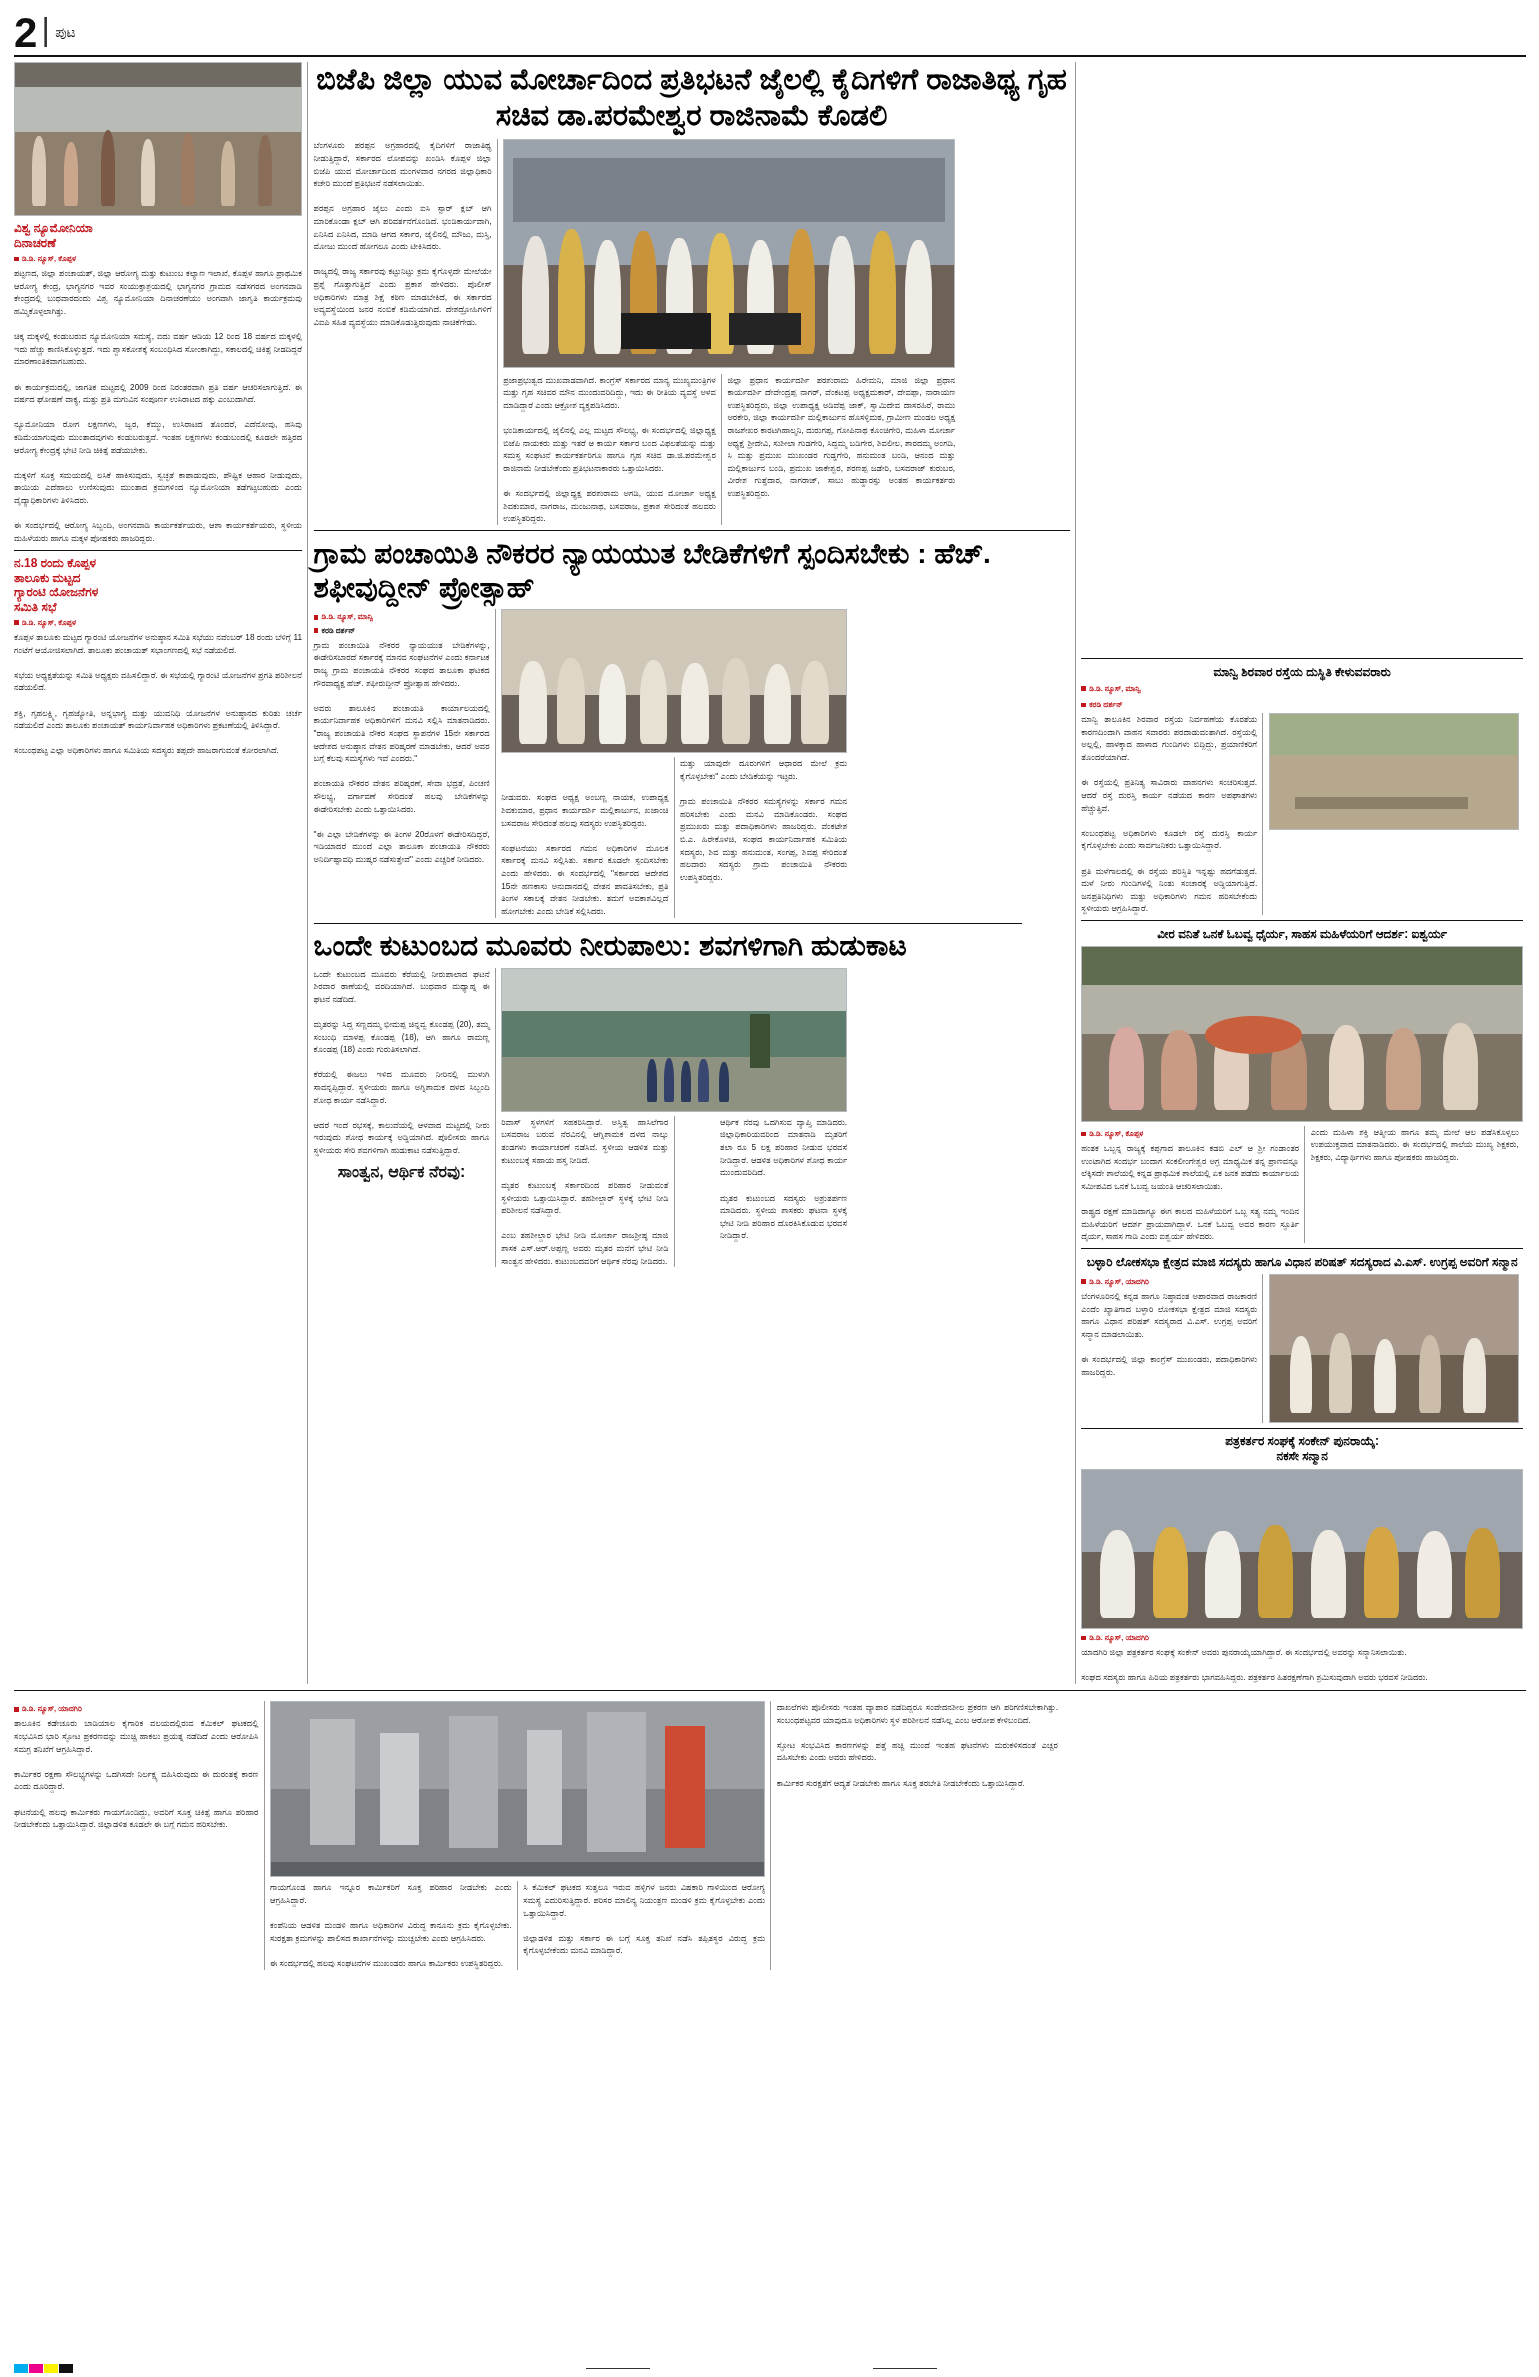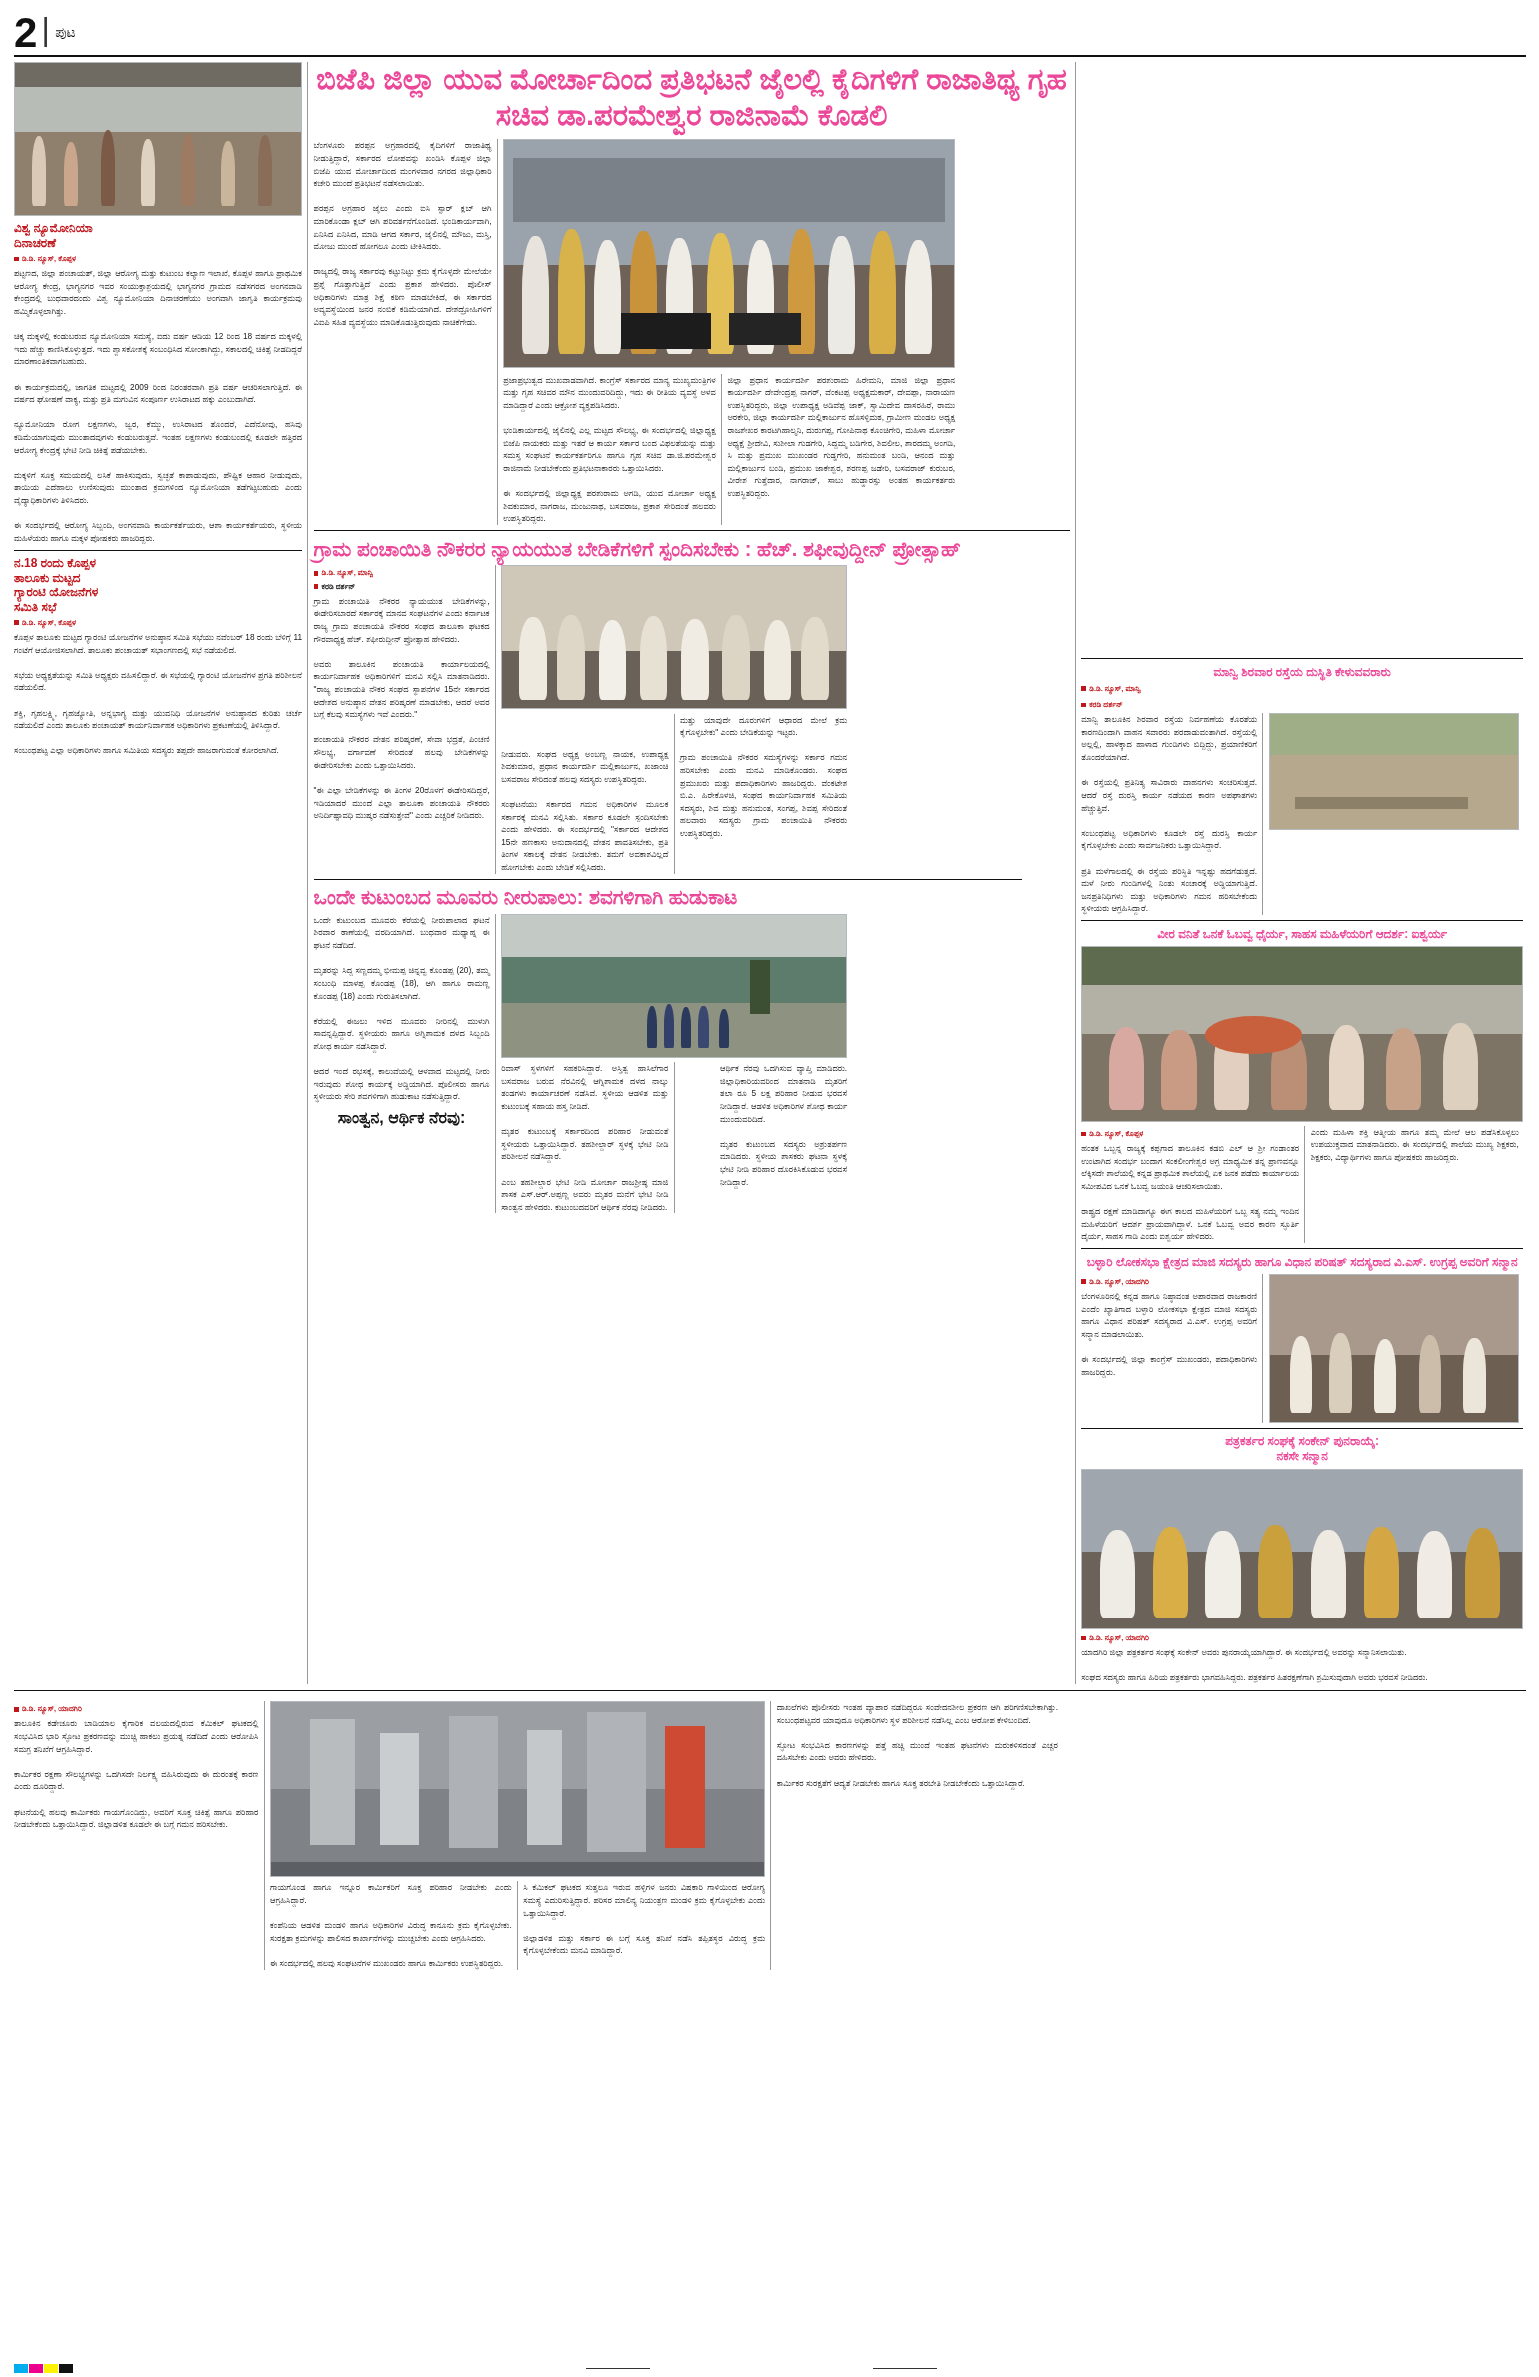--- a/index.html
+++ b/index.html
@@ -82,26 +82,26 @@
   .mast-handle { font-size: 13.3px; font-weight: bold; margin-top: 3.2px; }
 
   
   .cols { display: flex; }
   .rule-v { width: 0; border-left: 0.5px solid #999; margin: 0 5.3px; }
   .hr { border-top: 1.1px solid #111; margin: 5.3px 0; }
 
   .headline {
     font-weight: bold;
     line-height: 1.22;
-    color: #ec4899;
+    color: #000000;
     text-align: center;
   }
   .headline.red { color: #c0161c; }
   .h-xl { font-size: 29px; }
-  .h-lg { font-size: 20px; }
+  .h-lg { font-size: 28px; }
   .h-md { font-size: 12px; }
 
   .body-text {
     font-size: 8.3px;
     line-height: 1.52;
     text-align: justify;
     color: #1a1a1a;
     hyphens: auto;
   }
   .byline {

